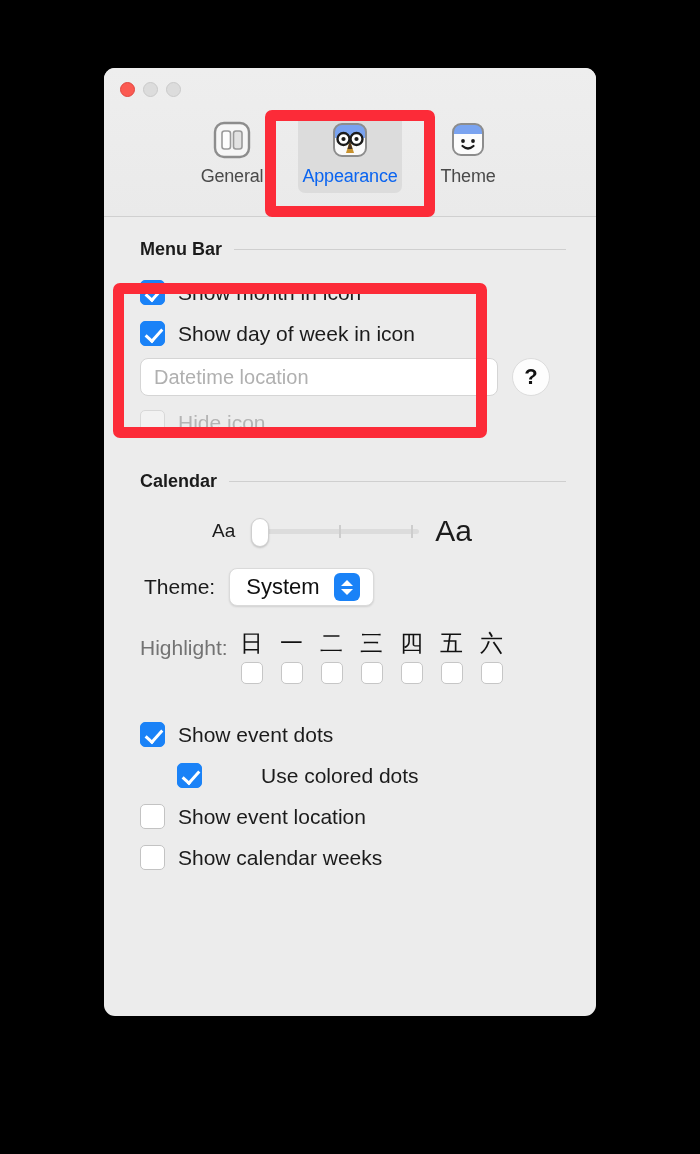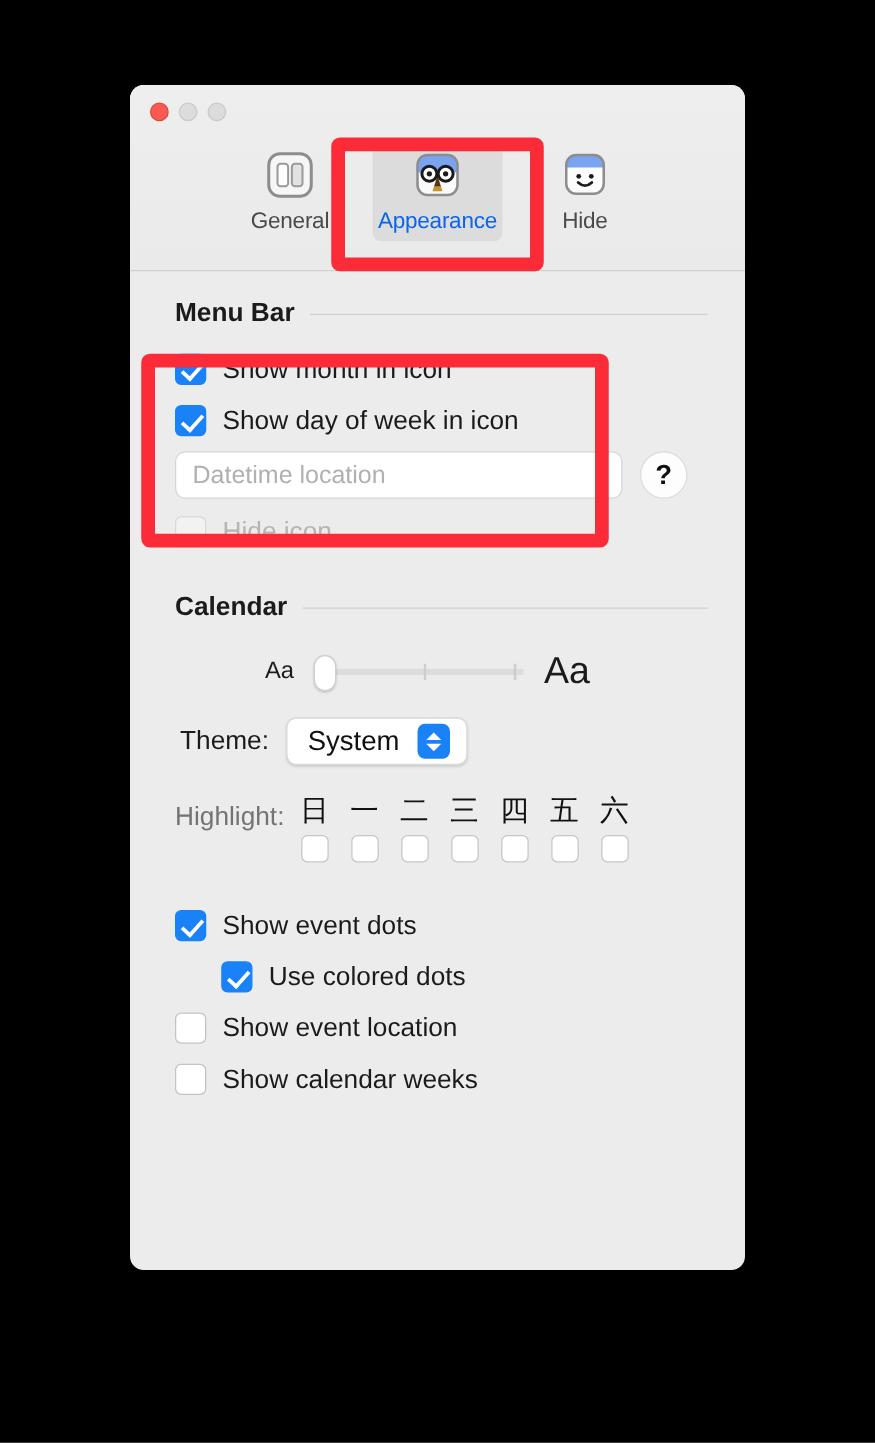--- a/index.html
+++ b/index.html
@@ -51,26 +51,26 @@
   .tab.selected .tab-label { color: #0a64f0; }
   .tab-icon { width: 42px; height: 42px; display: block; }
 
   
   .body { padding: 22px 0 0 0; }
 
   .section-head {
     display: flex; align-items: center; gap: 12px;
     margin: 0 30px 0 36px;
   }
-  .section-title { font-size: 21px; font-weight: bold; color: #1b1b1b; white-space: nowrap; }
+  .section-title { font-size: 18px; font-weight: bold; color: #1b1b1b; white-space: nowrap; }
   .section-rule { flex: 1; height: 1px; background: #cfcfcf; }
 
   .rows { margin-top: 12px; }
   .row { display: flex; align-items: center; height: 41px; padding-left: 36px; }
-  .row.indent { padding-left: 73px; }
+  .row.indent { padding-left: 73px; gap: 46px; }
 
   
   .cb {
     width: 25px; height: 25px; border-radius: 5px; flex: 0 0 25px;
     background: #ffffff; border: 1px solid #c3c3c3;
     position: relative;
   }
   .cb.on { background: #1a82f7; border-color: #1a82f7; }
   .cb.on::after {
     content: ""; position: absolute;
@@ -208,21 +208,21 @@
             </defs>
             <g clip-path="url(#aboutclip)">
               <rect x="6" y="5" width="30" height="31" fill="#fcfcfc"></rect>
               <rect x="6" y="5" width="30" height="10" fill="#7aa3f0"></rect>
             </g>
             <rect x="6" y="5" width="30" height="31" rx="8" fill="none" stroke="#8d8d8d" stroke-width="2"></rect>
             <circle cx="16" cy="22" r="1.9" fill="#1b1b1b"></circle>
             <circle cx="26" cy="22" r="1.9" fill="#1b1b1b"></circle>
             <path d="M15.5 27 Q21 32 26.5 27" fill="none" stroke="#1b1b1b" stroke-width="2.2" stroke-linecap="round"></path>
           </svg>
-          <div class="tab-label">Hide</div>
+          <div class="tab-label">Theme</div>
         </div>
 
       </div>
     </div>
 
     <div class="body">
 
       <div class="section-head">
         <div class="section-title">Menu Bar</div>
         <div class="section-rule"></div>

